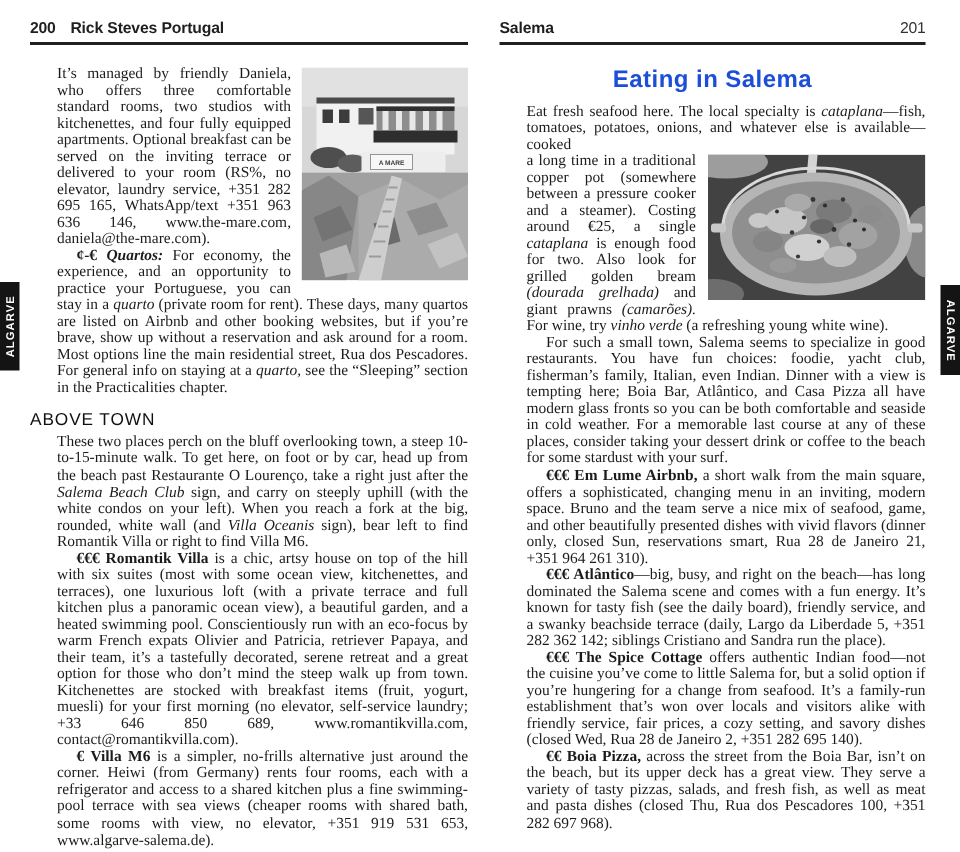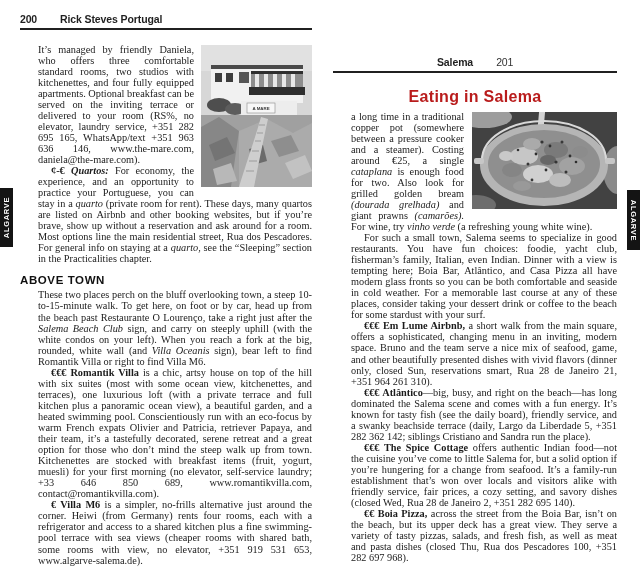--- a/index.html
+++ b/index.html
@@ -3,40 +3,40 @@
 <meta charset="utf-8">
 <style>
   html,body{margin:0;padding:0;background:#e9e9e9;}
   .book{position:relative;width:640px;height:568px;background:#ffffff;overflow:hidden;
         font-family:"Liberation Serif",serif;color:#1b1b1b;margin:0 auto;}
   .page{position:absolute;top:0;}
   .page-left{left:20px;width:292px;}
   .page-right{left:333px;width:284px;}
 
   .pg-header{display:flex;align-items:baseline;padding-top:13px;
-             font-family:"Liberation Sans",sans-serif;font-size:10.5px;color:#1f1f1f;gap:13px;}
+             font-family:"Liberation Sans",sans-serif;font-size:10.5px;color:#1f1f1f;}
   .pg-header .num{font-weight:700;letter-spacing:-.2px;}
   .pg-header .ttl{font-weight:700;letter-spacing:-.1px;}
   .pg-header.left .ttl{margin-left:10px;}
-  .pg-header.right{justify-content:center;margin-top:43px;}
+  .pg-header.right{justify-content:space-between;}
   .pg-header.right .num{margin-left:10px;font-weight:400;color:#333;}
   .rule{height:1.5px;background:#202020;margin-top:3px;}
 
   .body-text{font-size:10.3px;line-height:11.05px;text-align:justify;margin-left:18px;}
   .page-left .flow-1{margin-top:14px;}
   .page-right .flow-1{margin-top:6px;}
   p.para{margin:0;}
   p.ind{text-indent:13px;}
   .s-b{font-weight:bold;}
   .s-i{font-style:italic;}
   .s-bi{font-weight:bold;font-style:italic;}
 
   .eating-heading{font-family:"Liberation Sans",sans-serif;font-size:16px;font-weight:700;
-                  text-align:center;letter-spacing:.3px;margin:15px 0 5px;color:#b91c1c;}
-  .above-heading{font-family:"Liberation Sans",sans-serif;font-size:11.5px;font-weight:700;
+                  text-align:center;letter-spacing:.3px;margin:15px 0 5px;color:#1d4ed8;}
+  .above-heading{font-family:"Liberation Sans",sans-serif;font-size:11.5px;font-weight:400;
                  letter-spacing:.6px;margin:10px 0 3px;clear:both;color:#101010;}
 
   .photo-frame-left{float:right;width:111px;height:142px;margin:1px 0 4px 7px;overflow:hidden;}
   .photo-frame-right{float:right;width:145px;height:97px;margin:1px 0 4px 8px;overflow:hidden;}
   .photo-frame-left svg,.photo-frame-right svg{display:block;}
 
   .tab{position:absolute;width:13px;background:#141414;display:flex;align-items:center;
        justify-content:center;z-index:5;}
   .tab-left{left:0;top:188px;height:59px;}
   .tab-right{right:0;top:190px;height:60px;}
@@ -122,20 +122,23 @@
 
   <div class="page page-right">
     <div class="pg-header right">
       <span class="ttl">Salema</span>
       <span class="num">201</span>
     </div>
     <div class="rule"></div>
 
     <div class="eating-heading">Eating in Salema</div>
 
+    <div class="body-text flow-1">
+        <p class="para"><span>Eat fresh seafood here. The local specialty is </span><span class="s-i">cataplana</span><span>—fish, tomatoes, potatoes, onions, and whatever else is available—cooked</span></p>
+      </div>
 
     <div class="body-text">
 
       <div class="photo-frame-right">
         <svg width="145" height="97" viewBox="0 0 145 97" xmlns="http://www.w3.org/2000/svg">
           <rect width="145" height="97" fill="#424242"></rect>
           <ellipse cx="12" cy="5" rx="28" ry="11" fill="#9d9d9d"></ellipse>
           <ellipse cx="146" cy="58" rx="15" ry="24" fill="#8a8a8a"></ellipse>
           <ellipse cx="4" cy="93" rx="20" ry="10" fill="#6d6d6d"></ellipse>
 

